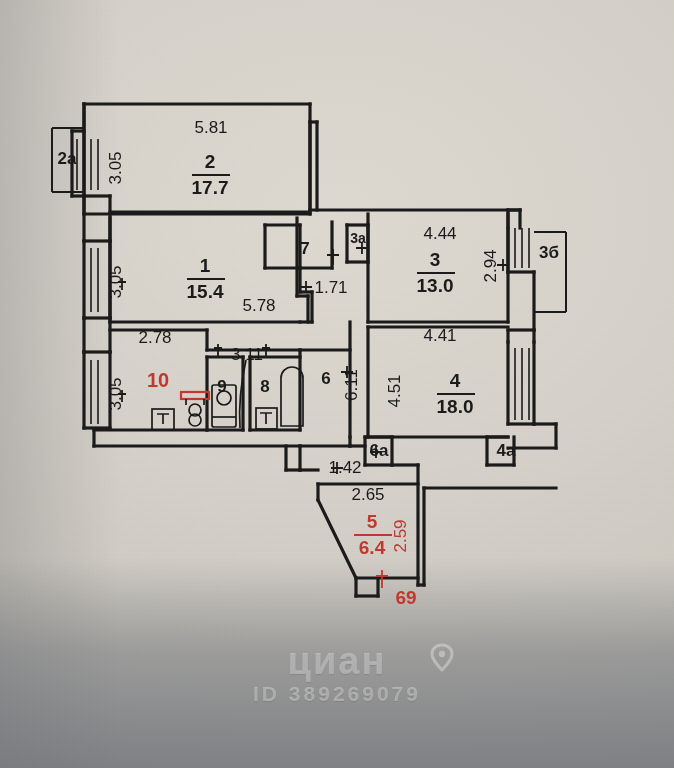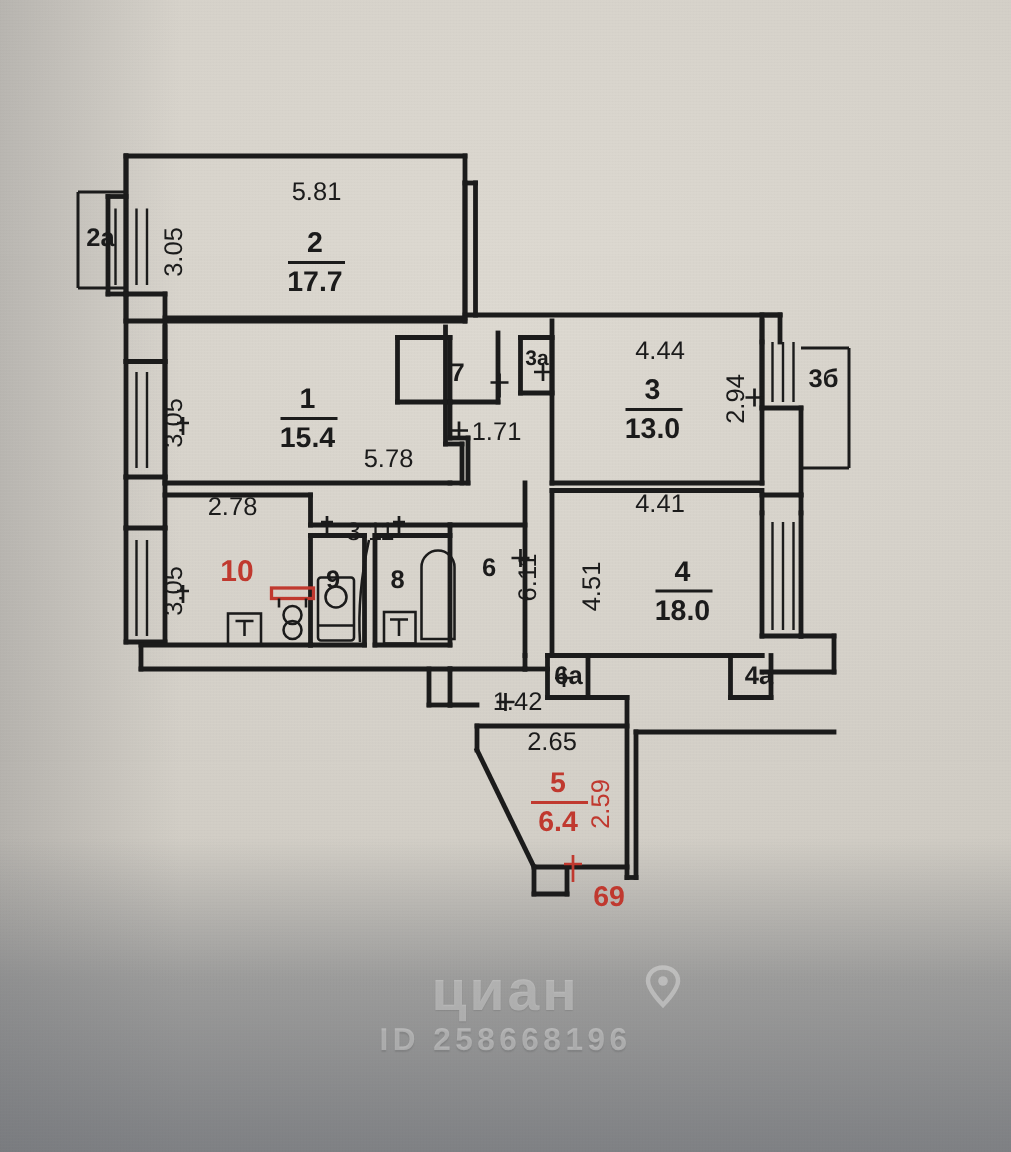--- a/index.html
+++ b/index.html
@@ -321,13 +321,13 @@
   <text class="tr area" x="372" y="554">6.4</text>
   <text class="tr dim" x="406" y="536" transform="rotate(-90 406 536)">2.59</text>
   <text class="tr dim" x="406" y="604" style="font-size:19px;font-weight:700">69</text>
 </svg>
 
 <svg id="wm-pin" viewBox="0 0 30 36">
   <path d="M15 2 C9 2 5 6 5 11 c0 6 10 16 10 16 S25 17 25 11 C25 6 21 2 15 2 z" fill="none" stroke="rgba(255,255,255,.33)" stroke-width="3"></path>
   <circle cx="15" cy="11" r="3.2" fill="rgba(255,255,255,.33)"></circle>
 </svg>
 <div class="wm" id="wm-name">циан</div>
-<div class="wm" id="wm-id">ID 258668196</div>
+<div class="wm" id="wm-id">ID 389269079</div>
 
 </body></html>

